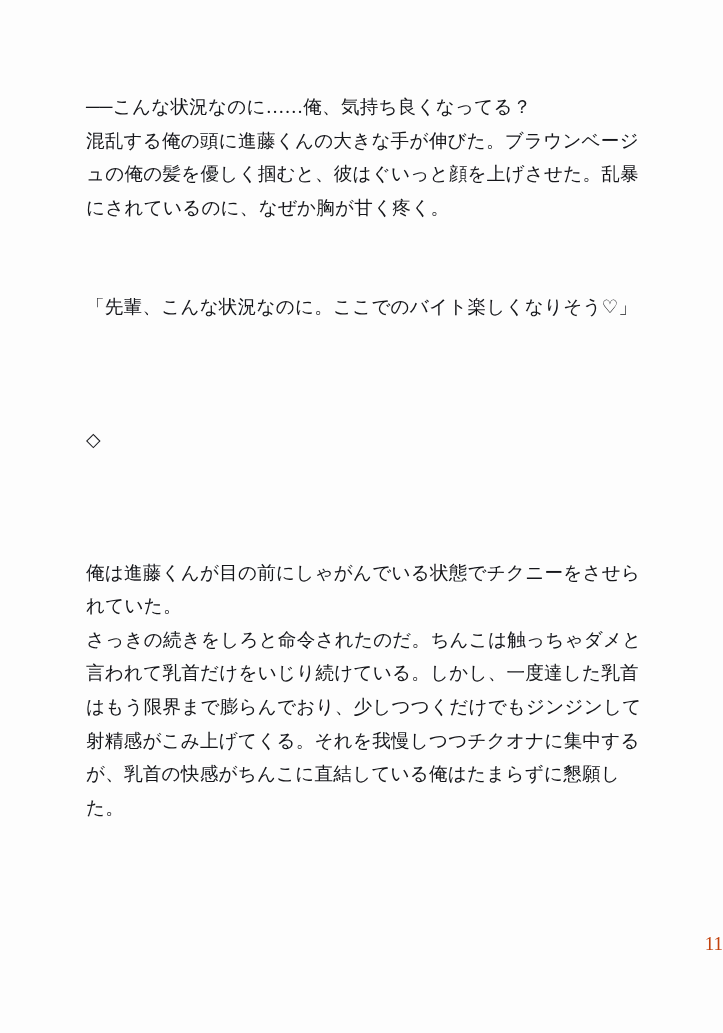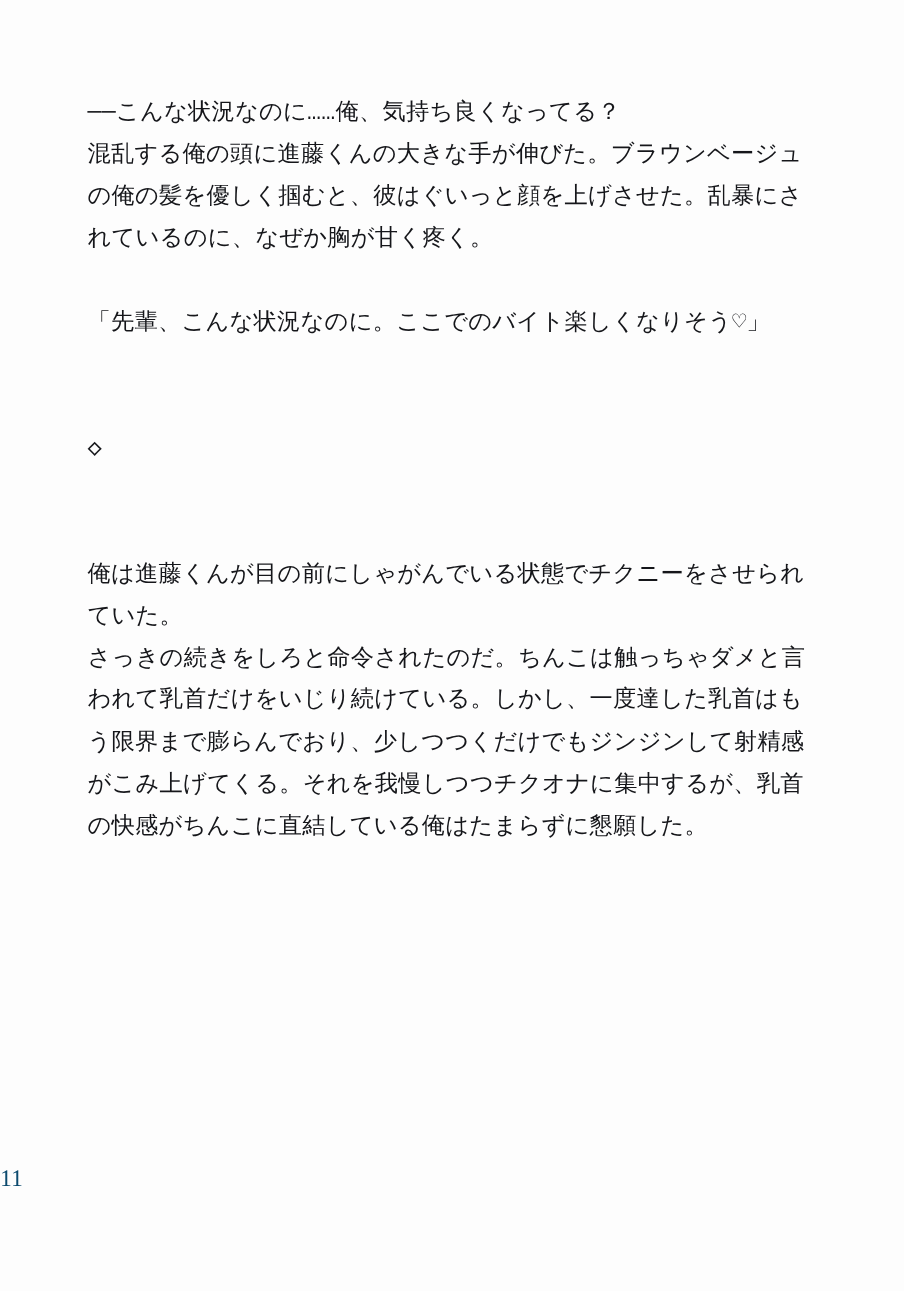--- a/index.html
+++ b/index.html
@@ -22,41 +22,40 @@
     padding: 74px 62px 40px 70px;
     background: #fdfdfd;
   }
   .body-text {
     font-size: 18.6px;
     line-height: 33.6px;
     letter-spacing: 0.2px;
     text-align: left;
   }
   .para {
-    margin: 0;
+    margin: 16px;
     white-space: pre-wrap;
     word-break: break-all;
-    font-family: Liberation Mono, monospace;
   }
   .gap {
     height: 33.6px;
   }
   .sym {
     font-size: 19px;
     line-height: 33.6px;
   }
   .page-number {
     position: absolute;
     left: 0;
     right: 0;
     bottom: 78px;
-    text-align: left;
+    text-align: right;
     font-size: 19px;
     font-family: "Liberation Serif", "DejaVu Serif", serif;
-    color: #0c4a6e;
+    color: #c2410c;
   }
 </style>
 </head>
 <body>
 
 <div class="page">
   <div class="body-text">
     <p class="para">──こんな状況なのに……俺、気持ち良くなってる？
 混乱する俺の頭に進藤くんの大きな手が伸びた。ブラウンベージュの俺の髪を優しく掴むと、彼はぐいっと顔を上げさせた。乱暴にされているのに、なぜか胸が甘く疼く。</p>
     <div class="gap"></div>

